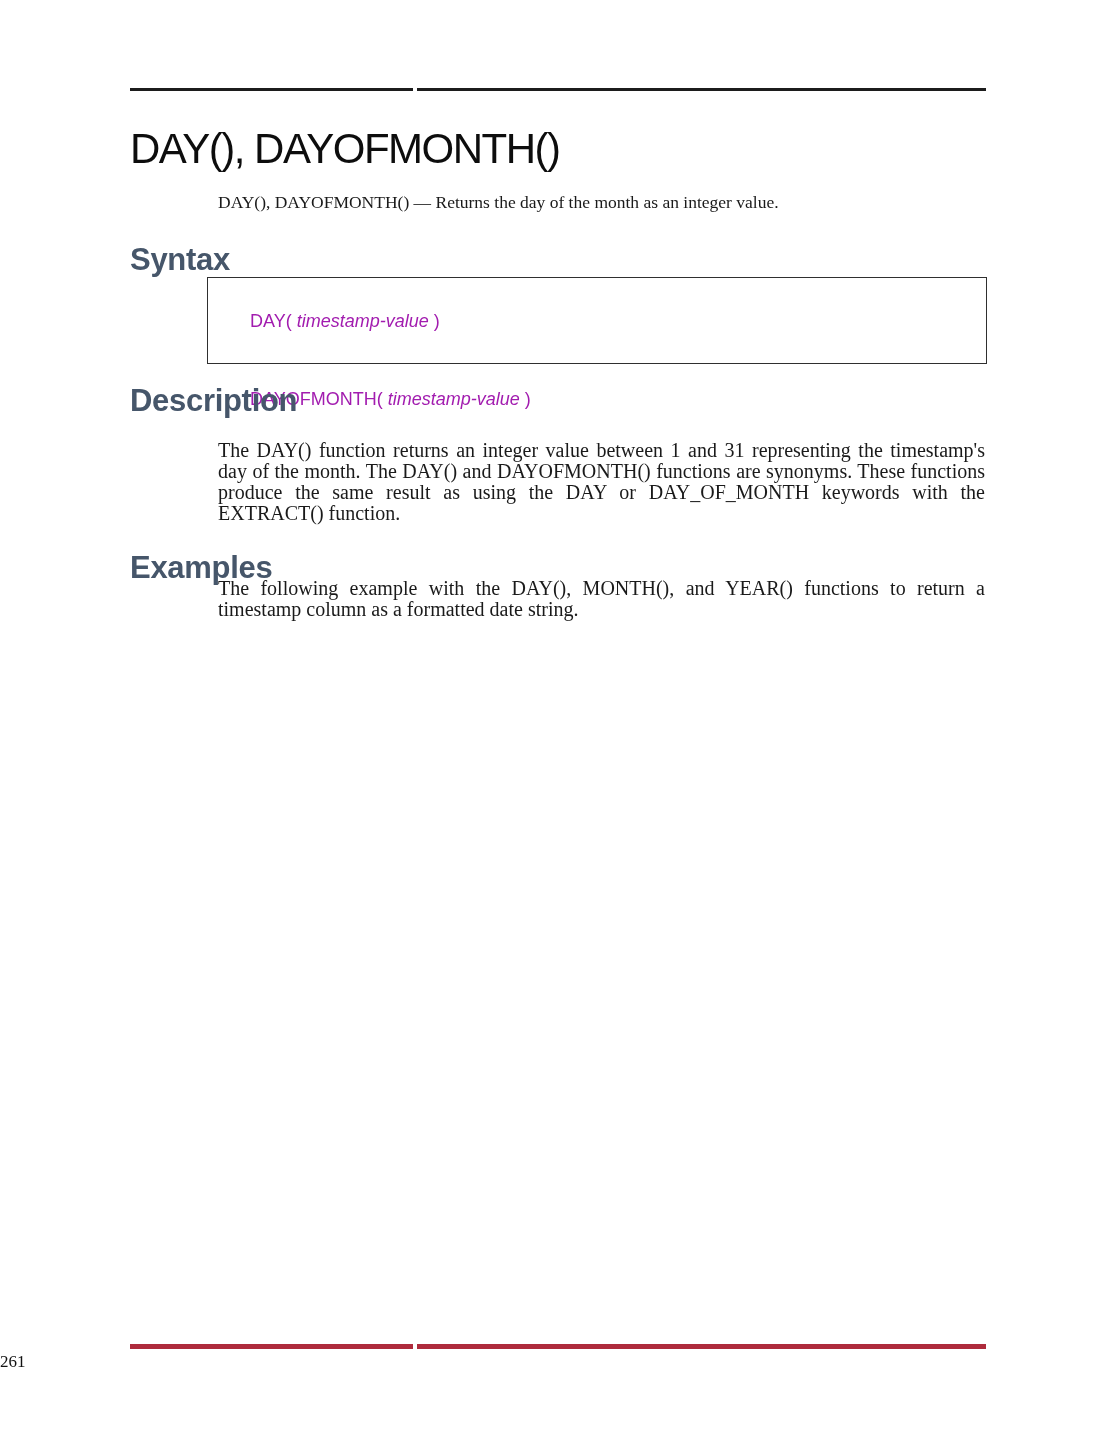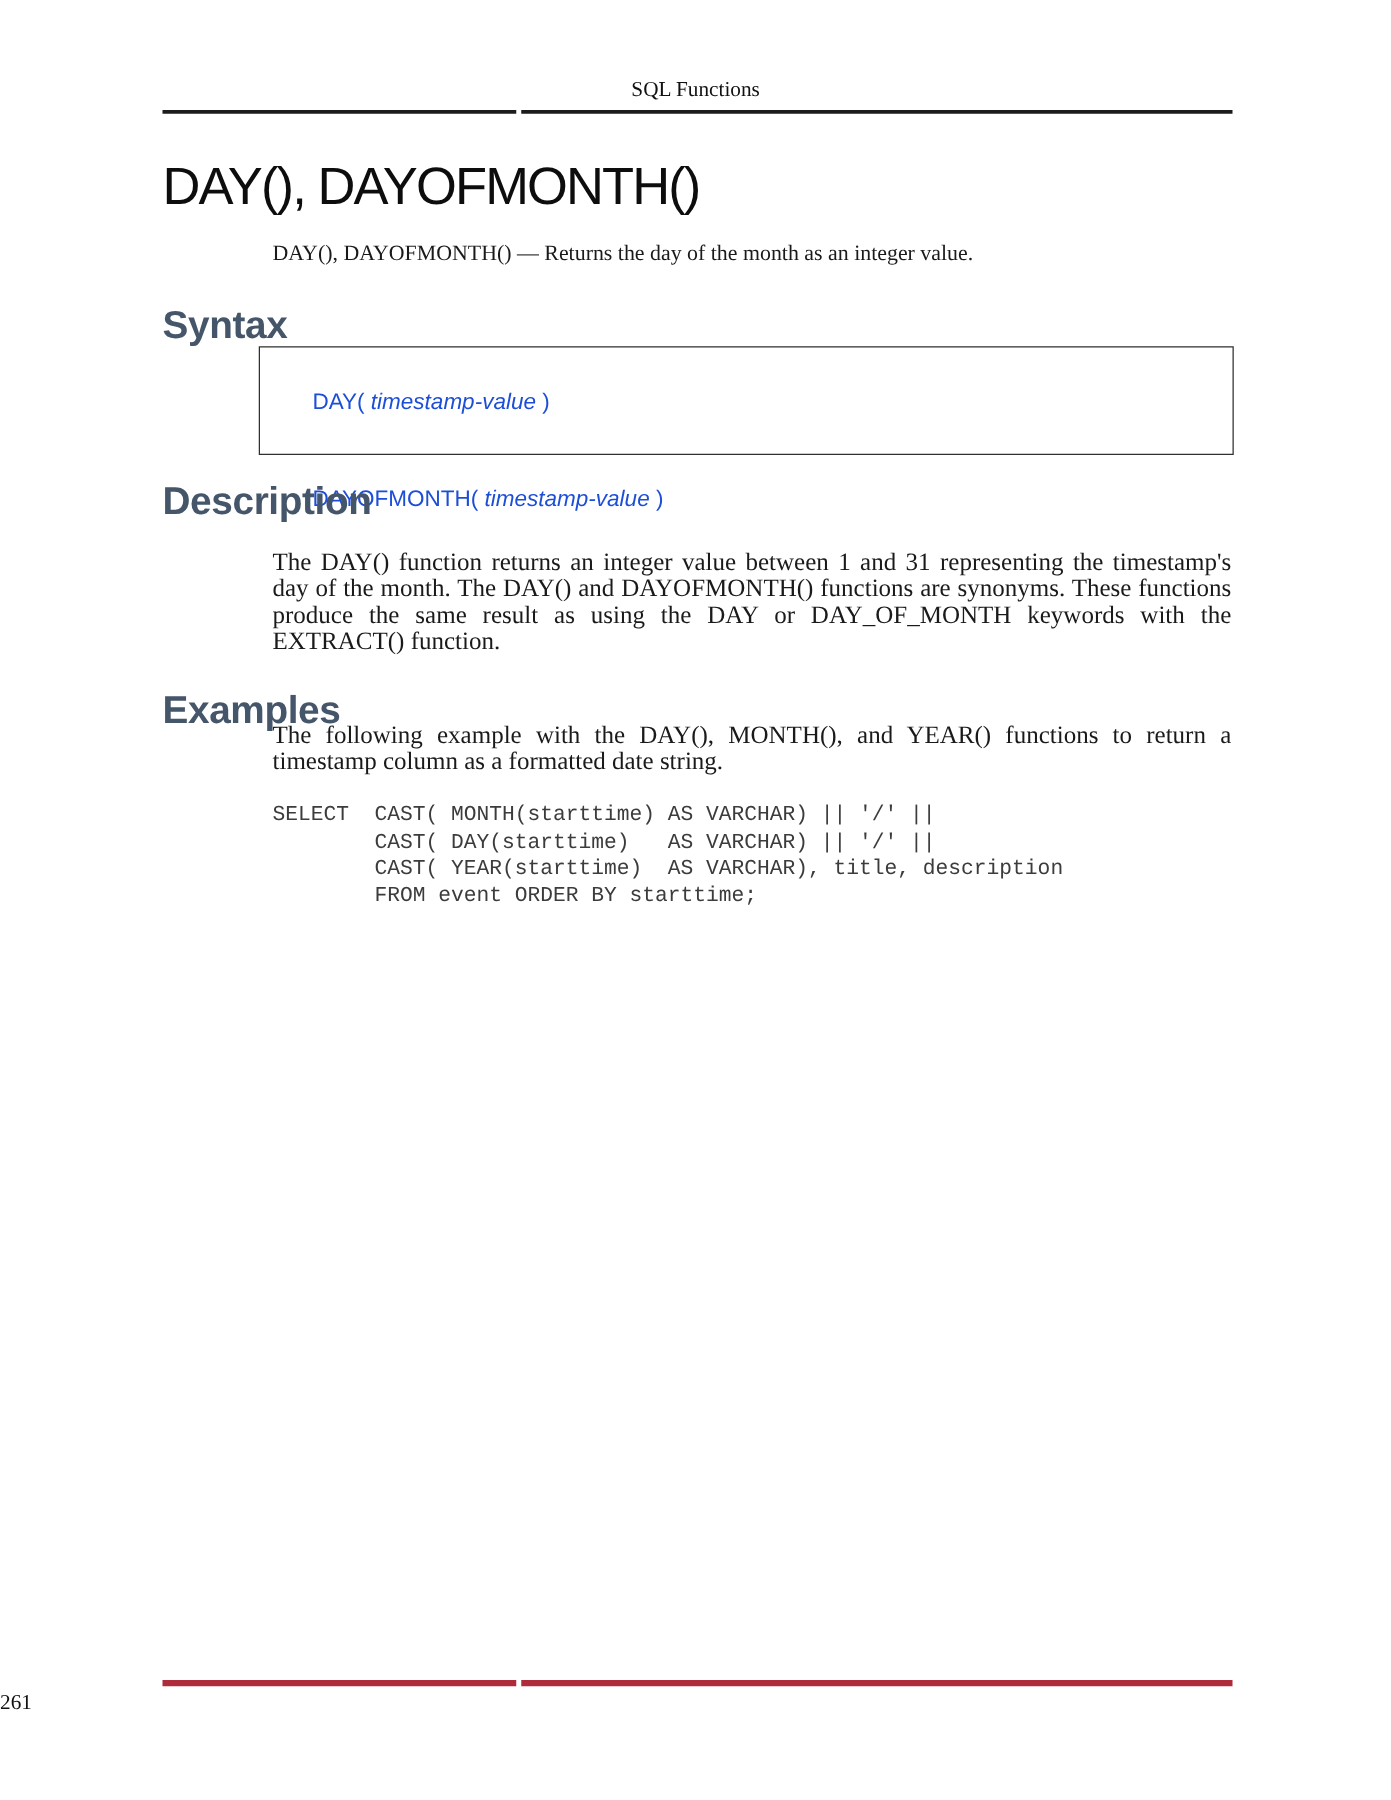--- a/index.html
+++ b/index.html
@@ -74,21 +74,21 @@
     position: absolute;
     top: 277px; left: 207px;
     width: 780px; height: 87px;
     border: 1.5px solid #2f2f2f;
     background: #ffffff;
     padding: 15px 12px 0 12px;
   }
   .syntax-line {
     font-family: "Liberation Sans", sans-serif;
     font-size: 18px;
-    color: #1d4ed8;
+    color: #a21caf;
     white-space: pre-wrap;
     line-height: 19px;
   }
   .syntax-line + .syntax-line { margin-top: 21px; }
   .syntax-line .arg { font-style: italic; }
 
   
   .body-par {
     position: absolute;
     left: 218px; right: 128px;
@@ -119,21 +119,20 @@
     text-align: left;
     font-size: 17px;
     color: #111111;
   }
 </style>
 </head>
 <body>
 
 <div class="page">
 
-  <div class="running-header">SQL Functions</div>
 
   <div class="rule header-rule">
     <div class="seg-left"></div>
     <div class="seg-gap"></div>
     <div class="seg-right"></div>
   </div>
 
   <h1 class="page-title">DAY(), DAYOFMONTH()</h1>
 
   <p class="lead">DAY(), DAYOFMONTH() — Returns the day of the month as an integer value.</p>
@@ -150,24 +149,20 @@
   </div>
 
   <h2 class="section-heading h-description">Description</h2>
 
   <p class="body-par p-description">The DAY() function returns an integer value between 1 and 31 representing the timestamp's day of the month. The DAY() and DAYOFMONTH() functions are synonyms. These functions produce the same result as using the DAY or DAY_OF_MONTH keywords with the EXTRACT() function.</p>
 
   <h2 class="section-heading h-examples">Examples</h2>
 
   <p class="body-par p-examples">The following example with the DAY(), MONTH(), and YEAR() functions to return a timestamp column as a formatted date string.</p>
 
-  <pre class="code-block">SELECT  CAST( MONTH(starttime) AS VARCHAR) || '/' ||
-        CAST( DAY(starttime)   AS VARCHAR) || '/' ||
-        CAST( YEAR(starttime)  AS VARCHAR), title, description
-        FROM event ORDER BY starttime;</pre>
 
   <div class="rule footer-rule">
     <div class="seg-left"></div>
     <div class="seg-gap"></div>
     <div class="seg-right"></div>
   </div>
 
   <div class="page-number">261</div>
 
 </div>

